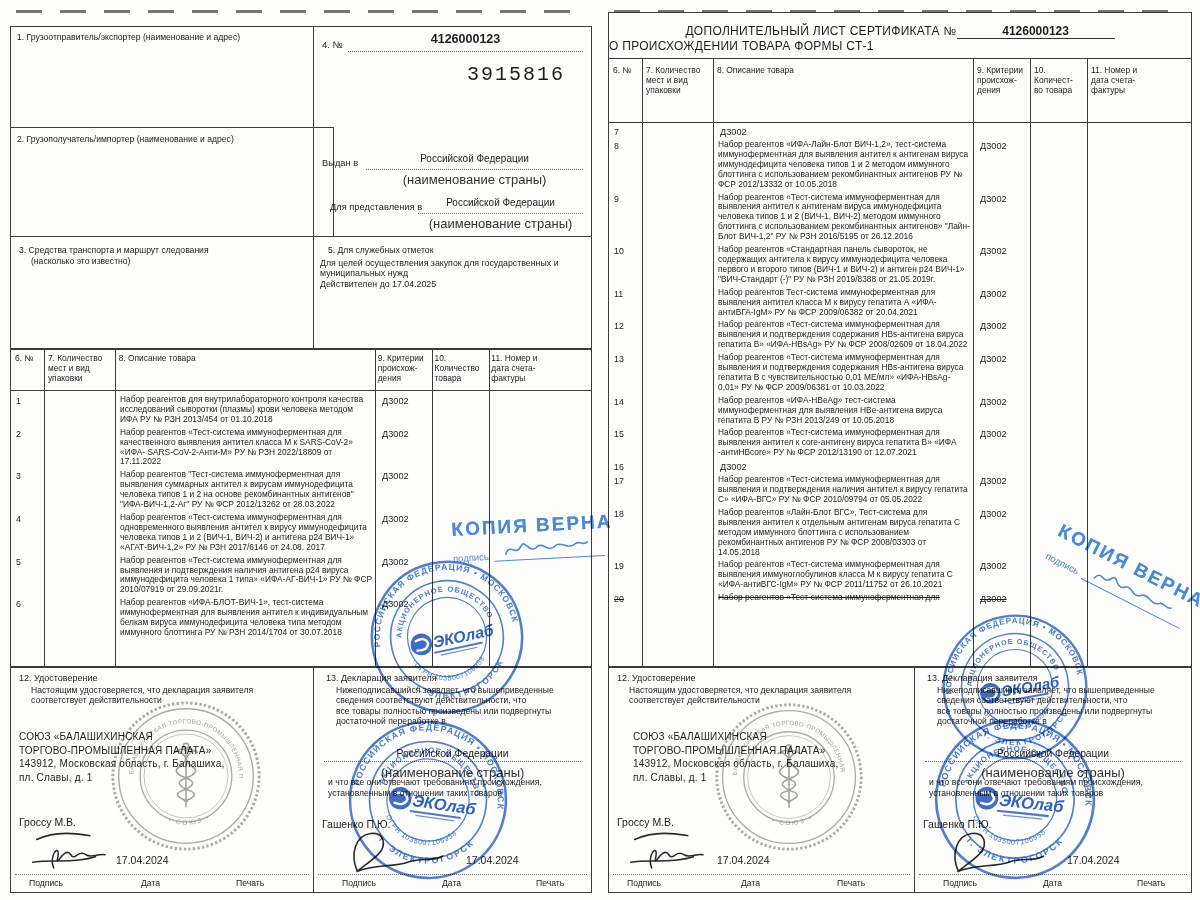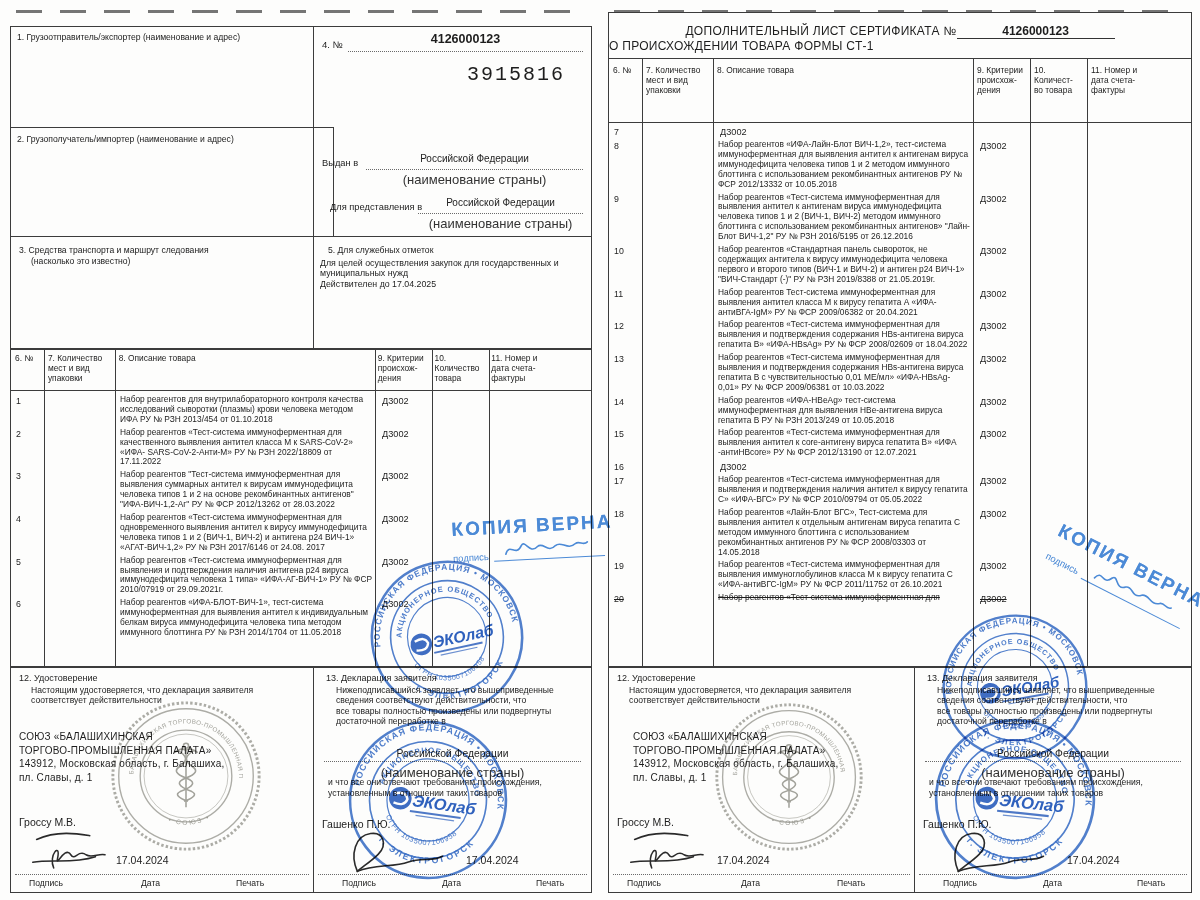--- a/index.html
+++ b/index.html
@@ -236,21 +236,21 @@
             <div class="c-pack"></div>
             <div class="c-desc strikeable">Набор реагентов «Тест-система иммуноферментная для выявления и подтверждения наличия антигена p24 вируса иммунодефицита человека 1 типа» «ИФА-АГ-ВИЧ-1» РУ № ФСР 2010/07919 от 29.09.2021г.</div>
             <div class="c-crit strikeable">Д3002</div>
             <div class="c-qty"></div>
             <div class="c-inv"></div>
           </div>
 
           <div class="row">
             <div class="c-n strikeable">6</div>
             <div class="c-pack"></div>
-            <div class="c-desc strikeable">Набор реагентов «ИФА-БЛОТ-ВИЧ-1», тест-система иммуноферментная для выявления антител к индивидуальным белкам вируса иммунодефицита человека типа методом иммунного блоттинга РУ № РЗН 2014/1704 от 11.05.2018</div>
+            <div class="c-desc strikeable">Набор реагентов «ИФА-БЛОТ-ВИЧ-1», тест-система иммуноферментная для выявления антител к индивидуальным белкам вируса иммунодефицита человека типа методом иммунного блоттинга РУ № РЗН 2014/1704 от 30.07.2018</div>
             <div class="c-crit strikeable">Д3002</div>
             <div class="c-qty"></div>
             <div class="c-inv"></div>
           </div>
         </div>
     </div>
 
     <div class="sec bx" style="left:2px;top:657px;width:304px;height:226px;">
       <div class="lbl" style="padding:5px 0 0 8px;font-size:9px;">12. Удостоверение</div>
       <div class="lbl pre" style="padding:1px 0 0 20px;">Настоящим удостоверяется, что декларация заявителя

